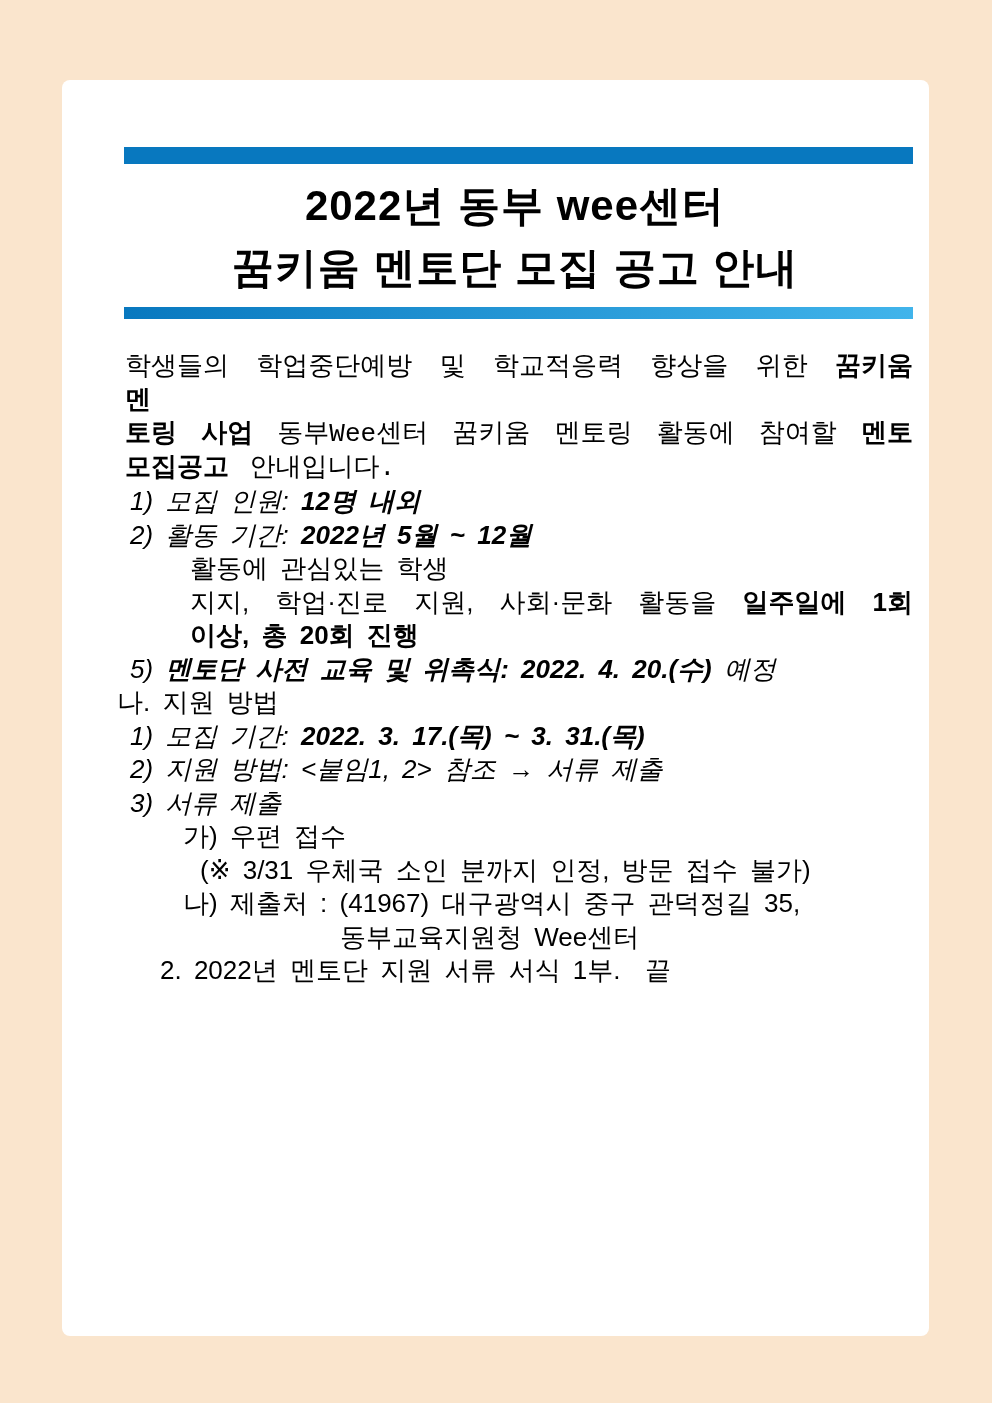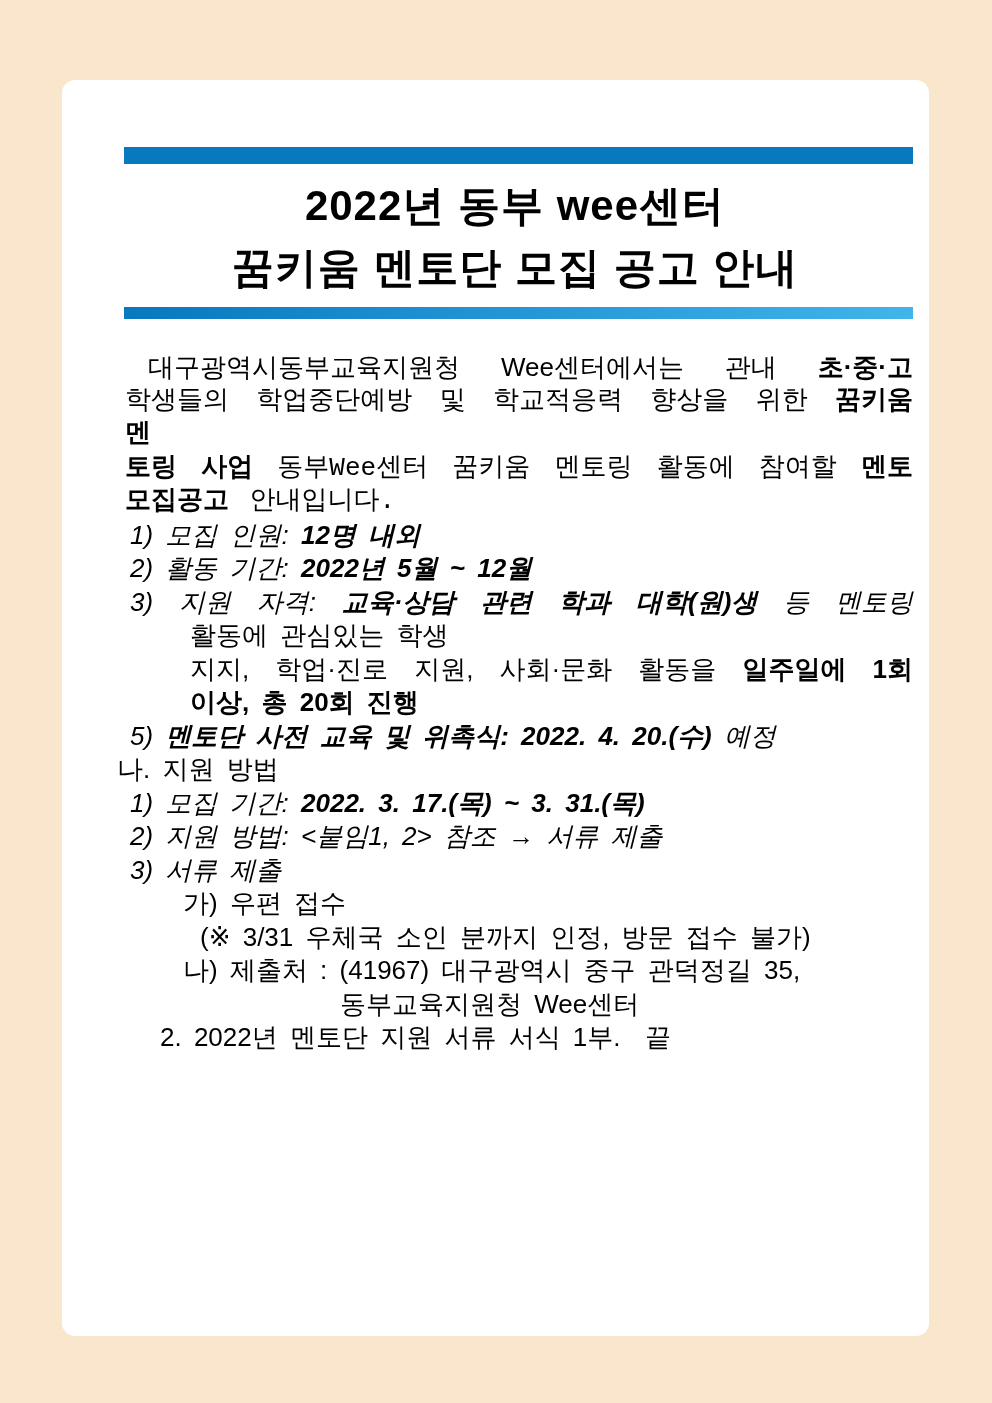--- a/index.html
+++ b/index.html
@@ -22,21 +22,21 @@
     background:var(--page-bg);
     overflow:hidden;
   }
   .card{
     position:absolute;
     left:62px;
     top:80px;
     width:867px;
     height:1256px;
     background:var(--card-bg);
-    border-radius:13px;
+    border-radius:8px;
   }
   .content{
     position:relative;
     height:100%;
     padding:0 16px 0 55px; 
   }
   .bar{
     margin-left:7px;
     width:calc(100% - 7px);
   }
@@ -90,27 +90,25 @@
 <div class="page">
   <div class="card">
     <div class="content">
       <div class="bar bar-top"></div>
       <h1 class="title">
         <div>2022년 동부 wee센터</div>
         <div>꿈키움 멘토단 모집 공고 안내</div>
       </h1>
       <div class="bar bar-bottom"></div>
       <div class="doc-lines">
-          <div class="line p-first fill"><span>대구광역시동부교육지원청 Wee센터에서는 관내 </span><span class="b">초·중·고</span></div>
           <div class="line p fill"><span>학생들의 학업중단예방 및 학교적응력 향상을 위한 </span><span class="b">꿈키움 멘</span></div>
           <div class="line p fill"><span class="b">토링 사업</span><span> 동부Wee센터 꿈키움 멘토링 활동에 참여할 </span><span class="b">멘토</span></div>
           <div class="line p"><span class="b">모집공고</span><span> 안내입니다.</span></div>
           <div class="line item"><span>1) 모집 인원: </span><span class="b">12명 내외</span></div>
           <div class="line item"><span>2) 활동 기간: </span><span class="b">2022년 5월 ~ 12월</span></div>
-          <div class="line item fill"><span>3) 지원 자격: </span><span class="b">교육·상담 관련 학과 대학(원)생</span><span> 등 멘토링</span></div>
           <div class="line cont"><span>활동에 관심있는 학생</span></div>
           <div class="line cont fill"><span>지지, 학업·진로 지원, 사회·문화 활동을 </span><span class="b">일주일에 1회</span></div>
           <div class="line cont"><span class="b">이상, 총 20회 진행</span></div>
           <div class="line item"><span>5) </span><span class="b">멘토단 사전 교육 및 위촉식: 2022. 4. 20.(수)</span><span> 예정</span></div>
           <div class="line sec"><span>나. 지원 방법</span></div>
           <div class="line item"><span>1) 모집 기간: </span><span class="b">2022. 3. 17.(목) ~ 3. 31.(목)</span></div>
           <div class="line item"><span>2) 지원 방법: &lt;붙임1, 2&gt; 참조 → 서류 제출</span></div>
           <div class="line item"><span>3) 서류 제출</span></div>
           <div class="line sub"><span>가) 우편 접수</span></div>
           <div class="line note"><span>(※ 3/31 우체국 소인 분까지 인정, 방문 접수 불가)</span></div>

